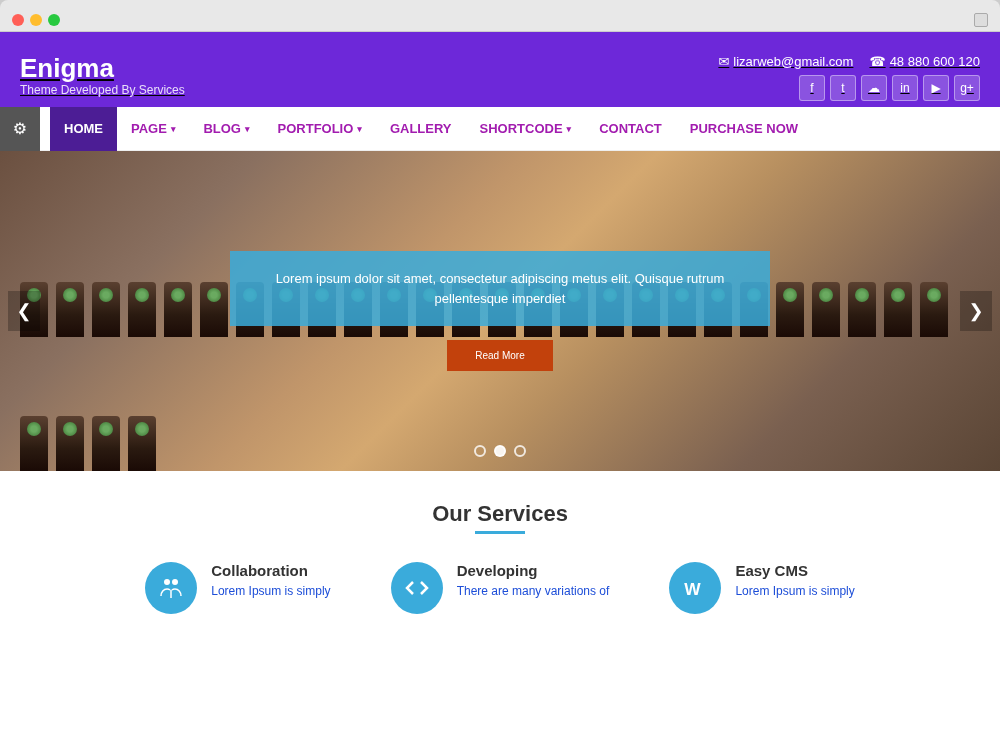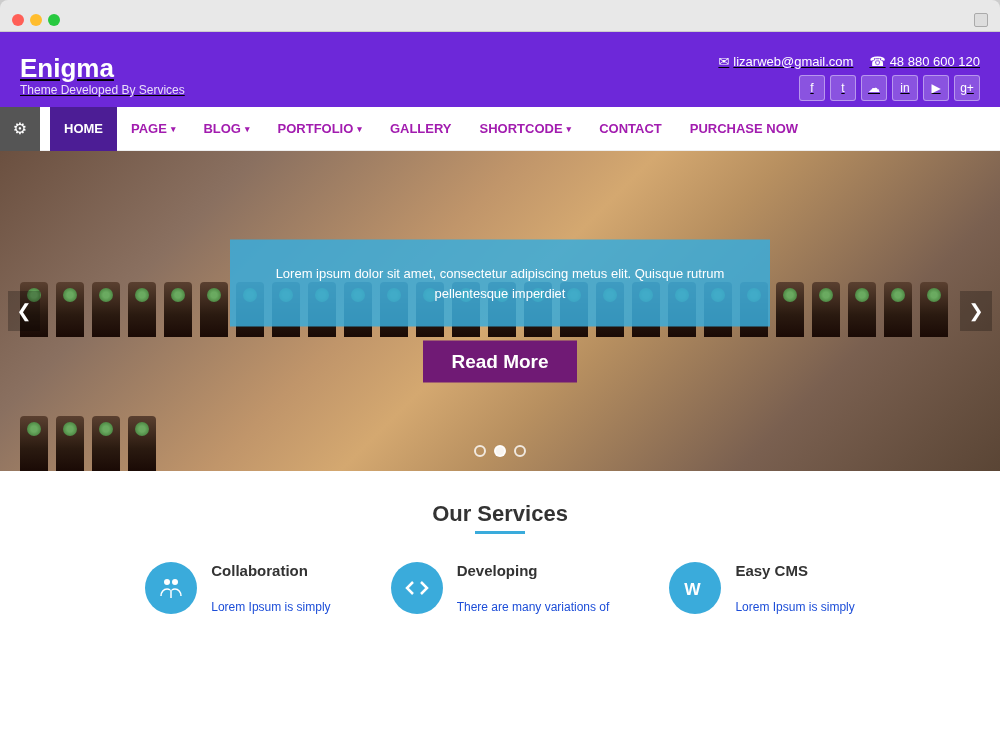--- a/index.html
+++ b/index.html
@@ -171,36 +171,36 @@
       padding: 14px 30px 10px;
     }
     .hero-title {
       color: #fff;
       font-size: 28px;
       font-weight: bold;
       margin-bottom: 4px;
     }
     .hero-subtitle-box {
       background: rgba(58,171,219,0.85);
-      padding: 24px 30px;
+      padding: 18px 30px;
       margin-bottom: 14px;
     }
     .hero-subtitle {
       color: #fff;
       font-size: 13px;
       line-height: 1.5;
     }
     .hero-btn {
-      background: #701a75;
+      background: #c2410c;
       color: #fff;
       border: none;
       padding: 10px 28px;
-      font-size: 19px;
+      font-size: 10px;
       cursor: pointer;
-      font-weight: 700;
+      font-weight: 400;
     }
 
     .hero-dots {
       position: absolute; bottom: 14px; left: 50%; transform: translateX(-50%);
       display: flex; gap: 8px; z-index: 10;
     }
     .hero-dot {
       width: 12px; height: 12px; border-radius: 50%;
       border: 2px solid rgba(255,255,255,0.8);
       background: transparent;
@@ -242,21 +242,21 @@
       background: #3aabdb;
       display: flex; align-items: center; justify-content: center;
       flex-shrink: 0;
       color: #fff;
       font-size: 20px;
     }
     .service-name {
       font-weight: bold;
       font-size: 15px;
       color: #333;
-      margin-bottom: 20px;
+      margin-bottom: 4px;
     }
     .service-desc {
       font-size: 12px;
       color: #1d4ed8;
       line-height: 1.4;
     }
   </style>
 </head>
 <body>
 

